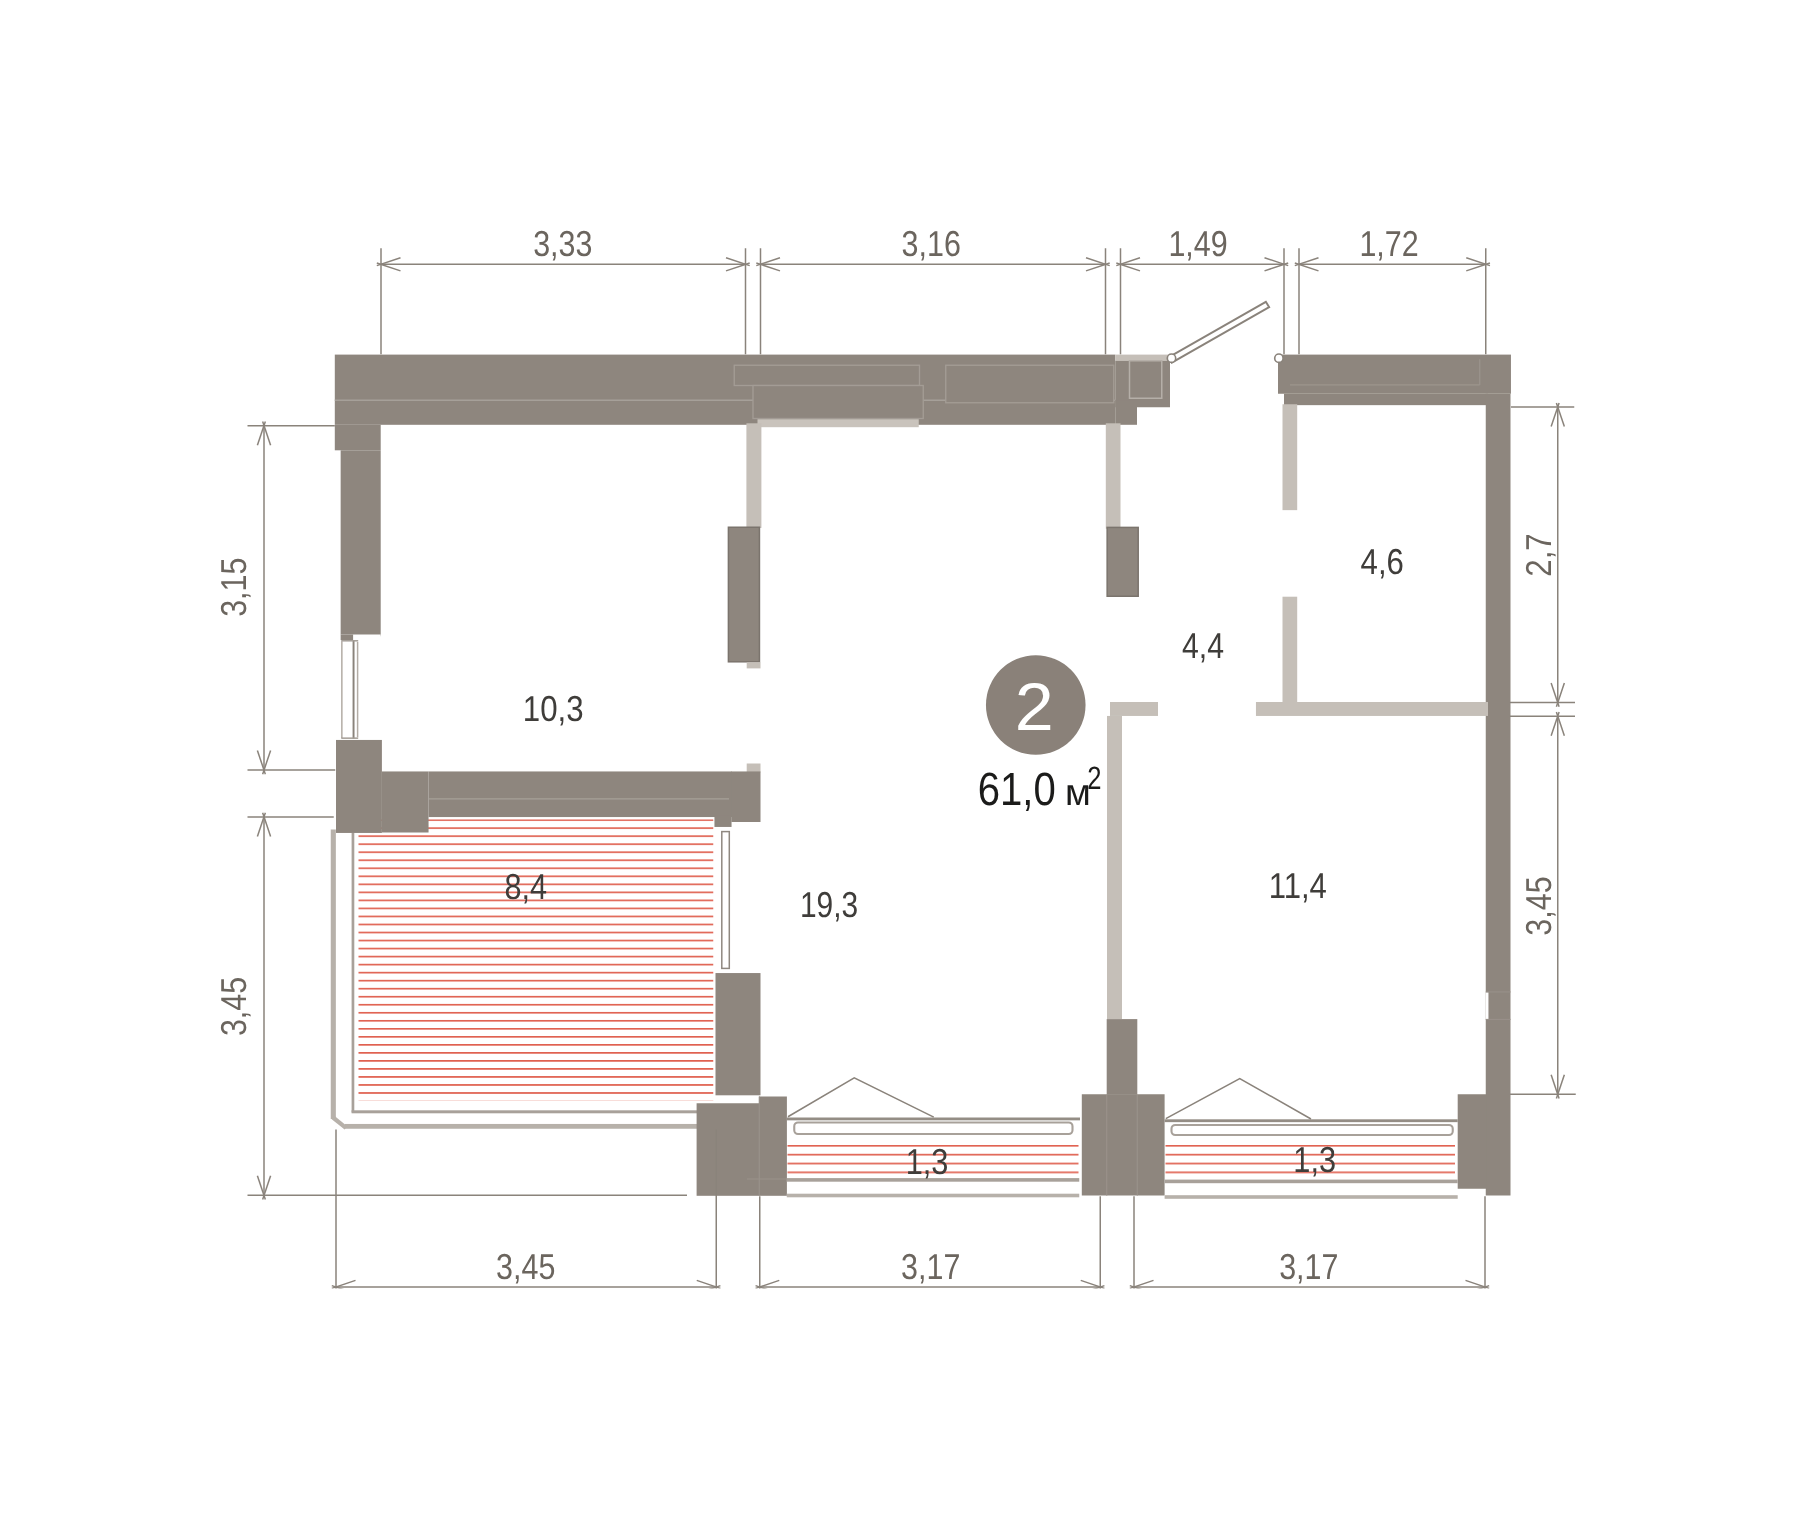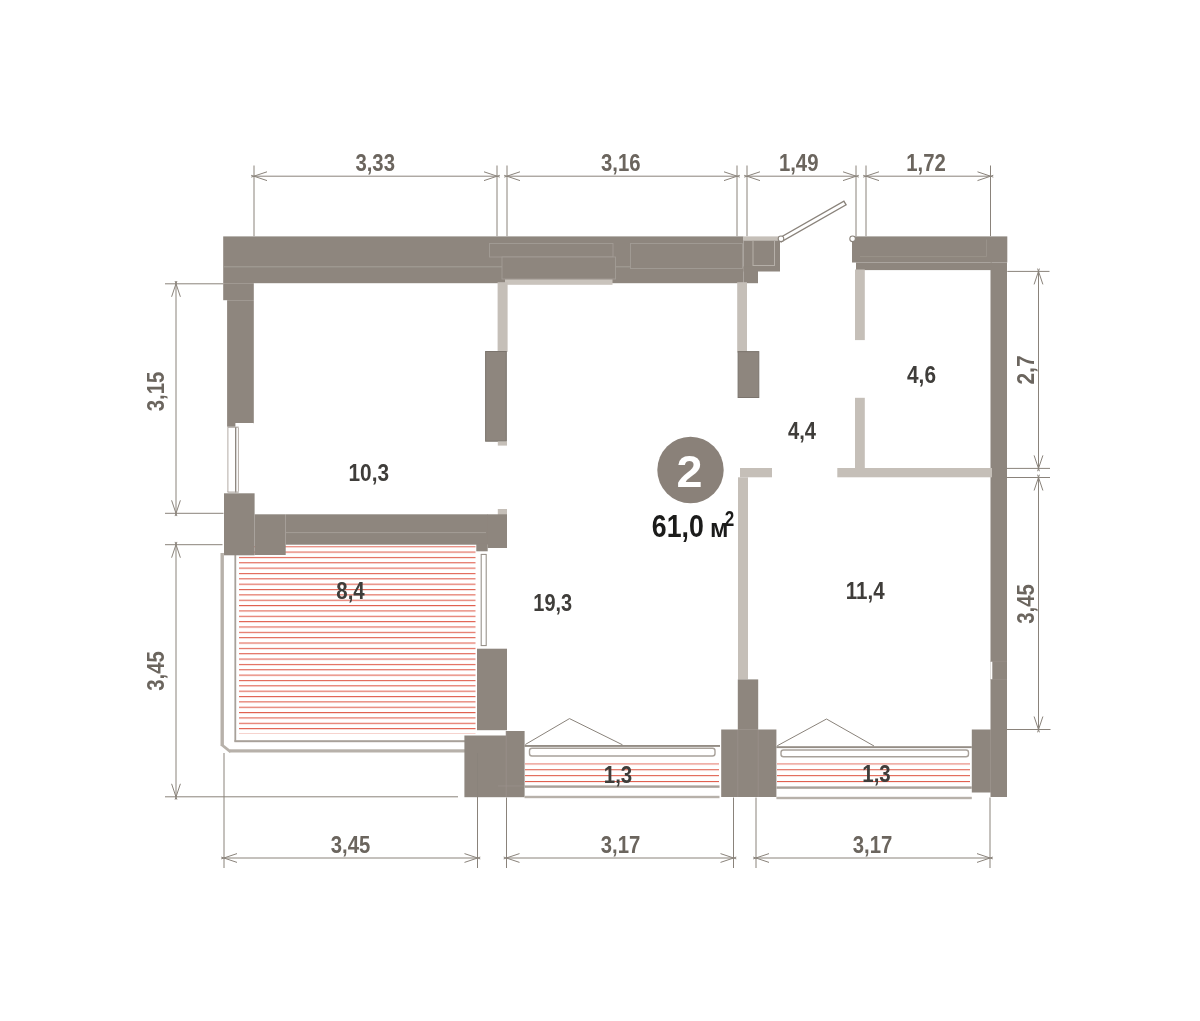--- a/index.html
+++ b/index.html
@@ -1,16 +1,16 @@
 <!DOCTYPE html>
 <html><head>
 <meta charset="utf-8">
 <style>
 html,body{margin:0;padding:0;background:#ffffff;}
-#plan{position:relative;width:1200px;height:1021px;font-weight:bold;}
+#plan{position:relative;width:1200px;height:859px;}
 </style>
 </head>
 <body>
 
 <div id="plan">
 <svg width="1200" height="1021" viewBox="0 0 1200 1021" xmlns="http://www.w3.org/2000/svg" font-family="Liberation Sans, sans-serif">
 <rect x="0" y="0" width="1200" height="1021" fill="#ffffff"></rect>
 <defs>
 <pattern id="hl" width="8" height="5.35" patternUnits="userSpaceOnUse" patternTransform="translate(0 546.2)">
 <rect width="8" height="5.35" fill="#ffffff"></rect>

